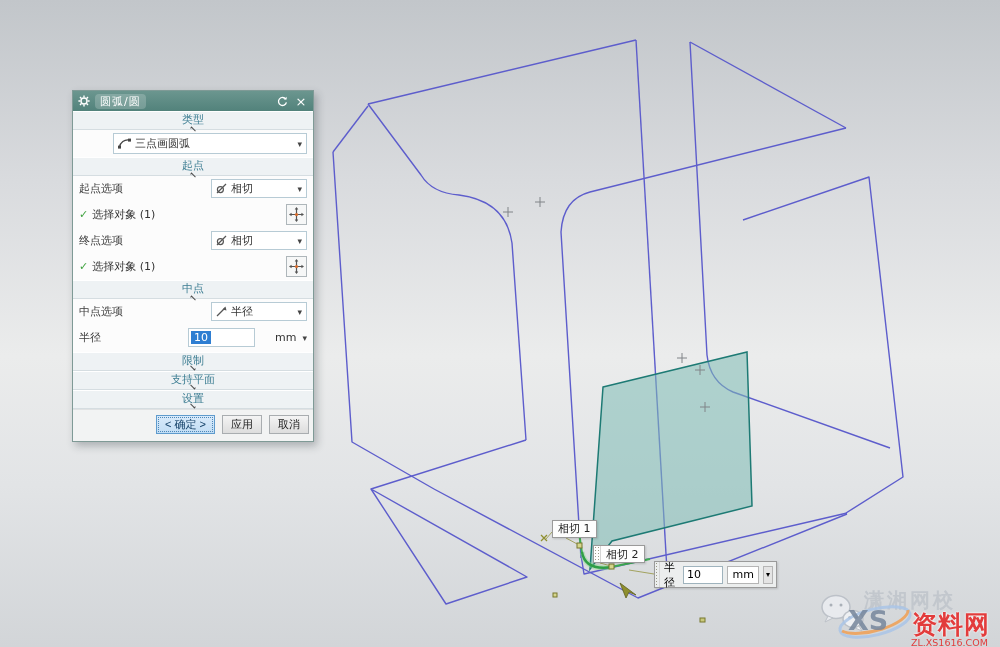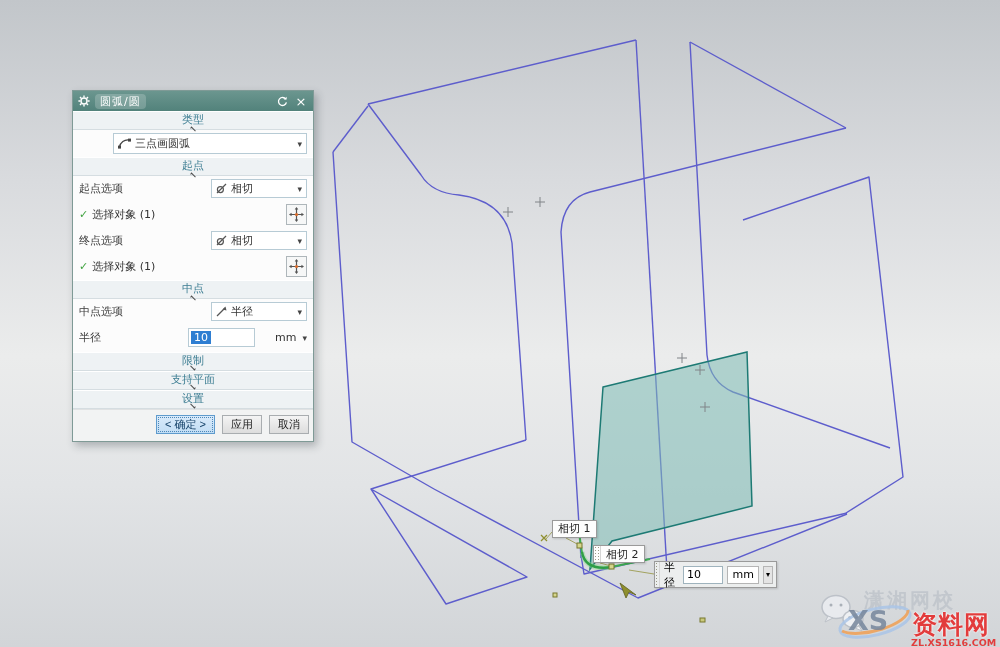--- a/index.html
+++ b/index.html
@@ -63,21 +63,21 @@
     display:flex; align-items:center; }
   .floatbox .fdrop { width:14px; height:18px; background:#e4e4e4; border:1px solid #b5b5b5;
     display:flex; align-items:center; justify-content:center; font-size:8px; }
 
   
   .wm { position:absolute; right:2px; bottom:2px; width:180px; height:70px; }
   .wm-name { position:absolute; left:36px; top:12px; font-size:20px; font-weight:bold;
     color:#c2c7cd; letter-spacing:3px;margin-left:10px; }
   .wm-zlw { position:absolute; left:94px; top:33px; font-size:25px; font-weight:bold; color:#e23c3c;
     text-shadow:0 0 2px #fff,0 0 2px #fff; letter-spacing:1px;text-align:center; }
-  .wm-url { position:absolute; left:93px; top:62px; font-size:9.5px; font-weight:bold; color:#e23c3c; }
+  .wm-url { position:absolute; left:93px; top:62px; font-size:9.5px; font-weight:normal; color:#e23c3c; }
   .wm-xs { position:absolute; left:30px; top:30px; font-weight:bold;
     font-size:27px; color:#76869c; opacity:.85; }
 </style>
 </head>
 <body>
 
 <div id="stage">
 
   <svg class="canvas" width="1000" height="647" viewBox="0 0 1000 647">
 

